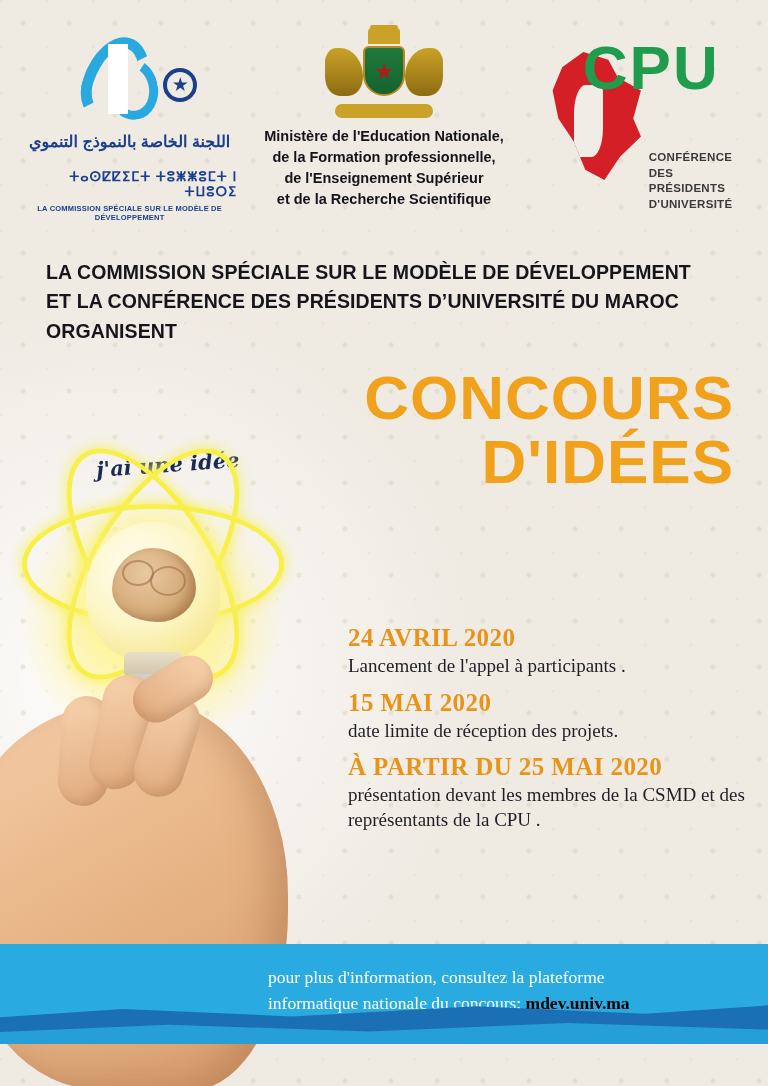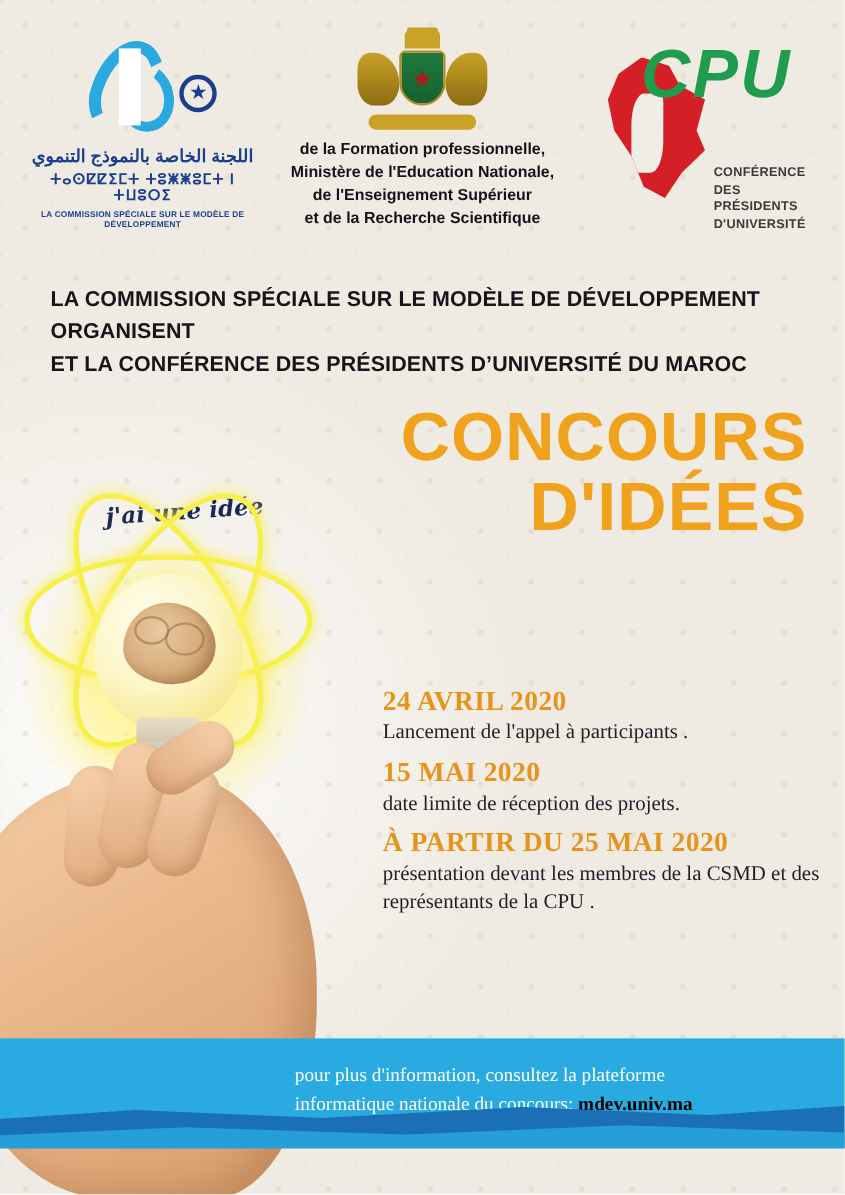--- a/index.html
+++ b/index.html
@@ -60,21 +60,21 @@
   }
   .csmd-star {
     position: absolute; right: 40px; top: 34px; width: 34px; height: 34px;
     border: 4px solid #1b3f8f; border-radius: 50%;
   }
   .csmd-star::after {
     content: "★"; color: #1b3f8f; font-size: 19px; line-height: 26px;
     position: absolute; inset: 0; text-align: center;
   }
   .csmd-ar { color: #1b3f8f; font-size: 16px; font-weight: bold; direction: rtl; letter-spacing: .5px; text-align: center; }
-  .csmd-tif { color: #1b3f8f; font-size: 13px; font-weight: bold; letter-spacing: 1px; margin-top: 3px; }
+  .csmd-tif { color: #1b3f8f; font-size: 13px; font-weight: bold; letter-spacing: 1px; margin-top: 18px; text-align: right; }
   .csmd-fr { color: #1b3f8f; font-size: 7.5px; font-weight: bold; letter-spacing: .2px; margin-top: 5px; }
 
   
   .ministry { width: 300px; text-align: center; }
   .crest { height: 92px; position: relative; margin: 0 auto 8px; width: 130px; }
   .crest-shield {
     position: absolute; left: 44px; top: 20px; width: 42px; height: 50px;
     background: linear-gradient(#1f7a3d, #15622f);
     border: 2px solid #b78a1e;
     border-radius: 6px 6px 22px 22px;
@@ -109,21 +109,20 @@
     clip-path: polygon(36% 0%, 62% 6%, 72% 20%, 96% 30%, 88% 52%, 96% 66%, 74% 82%, 58% 100%, 38% 92%, 26% 70%, 10% 52%, 4% 30%, 14% 12%);
   }
   .cpu-map::after {
     content: ""; position: absolute; left: 26%; top: 26%; width: 30%; height: 56%;
     background: #f0ece6; border-radius: 40% 10% 40% 10%;
   }
   .cpu-letters {
     position: absolute; left: 52px; top: 6px;
     font-size: 62px; font-weight: bold; letter-spacing: 2px;
     font-family: "Liberation Sans", sans-serif;
-    font-style: italic;
   }
   .cpu-c { color: #1f9d4d; }
   .cpu-p { color: #1f9d4d; }
   .cpu-u { color: #1f9d4d; }
   .cpu-sub {
     position: absolute; left: 118px; top: 78px;
     color: #3a3a3a; font-size: 11.5px; font-weight: bold; line-height: 1.35; letter-spacing: .3px; margin-top: 46px;
   }
 
   
@@ -268,43 +267,43 @@
     </div>
 
     <div class="logo-block ministry">
       <div class="crest">
         <div class="crest-crown"></div>
         <div class="crest-lion-l"></div>
         <div class="crest-lion-r"></div>
         <div class="crest-shield"></div>
         <div class="crest-ribbon"></div>
       </div>
+      <div class="ministry-line">Ministère de l'Education Nationale,</div>
       <div class="ministry-line">de la Formation professionnelle,</div>
-      <div class="ministry-line">Ministère de l'Education Nationale,</div>
       <div class="ministry-line">de l'Enseignement Supérieur</div>
       <div class="ministry-line">et de la Recherche Scientifique</div>
     </div>
 
     <div class="logo-block cpu">
       <div class="cpu-map"></div>
       <div class="cpu-letters">
         <span class="cpu-c">C</span><span class="cpu-p">P</span><span class="cpu-u">U</span>
       </div>
       <div class="cpu-sub">
         <div>CONFÉRENCE</div>
         <div>DES PRÉSIDENTS</div>
         <div>D'UNIVERSITÉ</div>
       </div>
     </div>
   </div>
 
   <div class="organisers">
     <div>LA COMMISSION SPÉCIALE SUR LE MODÈLE DE DÉVELOPPEMENT</div>
+    <div>ET LA CONFÉRENCE DES PRÉSIDENTS D’UNIVERSITÉ DU MAROC</div>
     <div>ORGANISENT</div>
-    <div>ET LA CONFÉRENCE DES PRÉSIDENTS D’UNIVERSITÉ DU MAROC</div>
   </div>
 
   <div class="big-title">
     <span class="l1">CONCOURS</span>
     <span class="l2">D'IDÉES</span>
   </div>
 
   <div class="idea-script">j'ai une idée</div>
 
   <div class="art">

